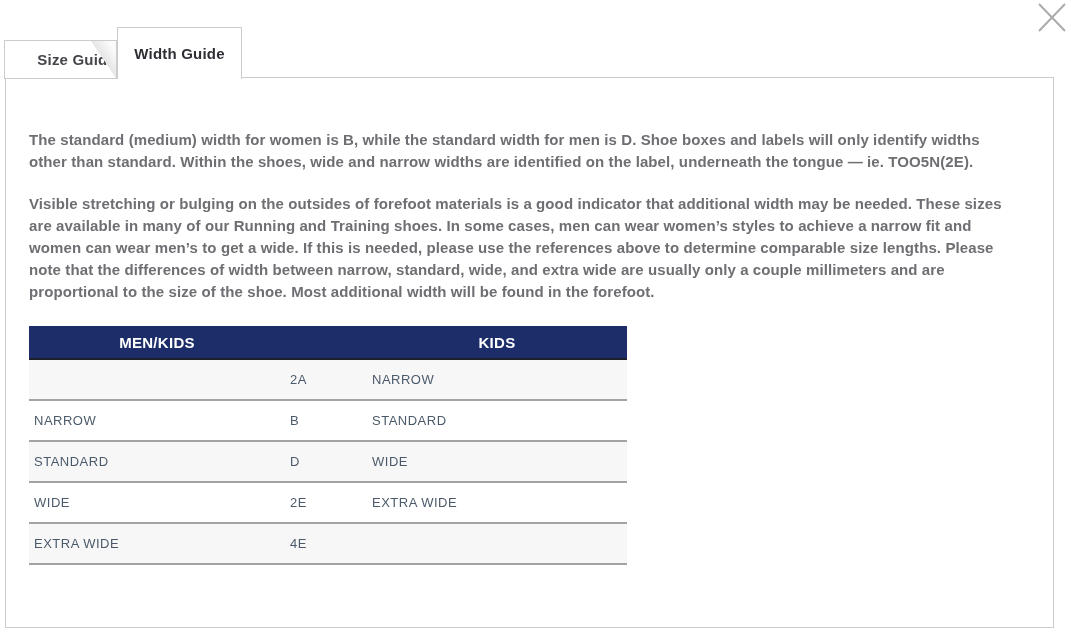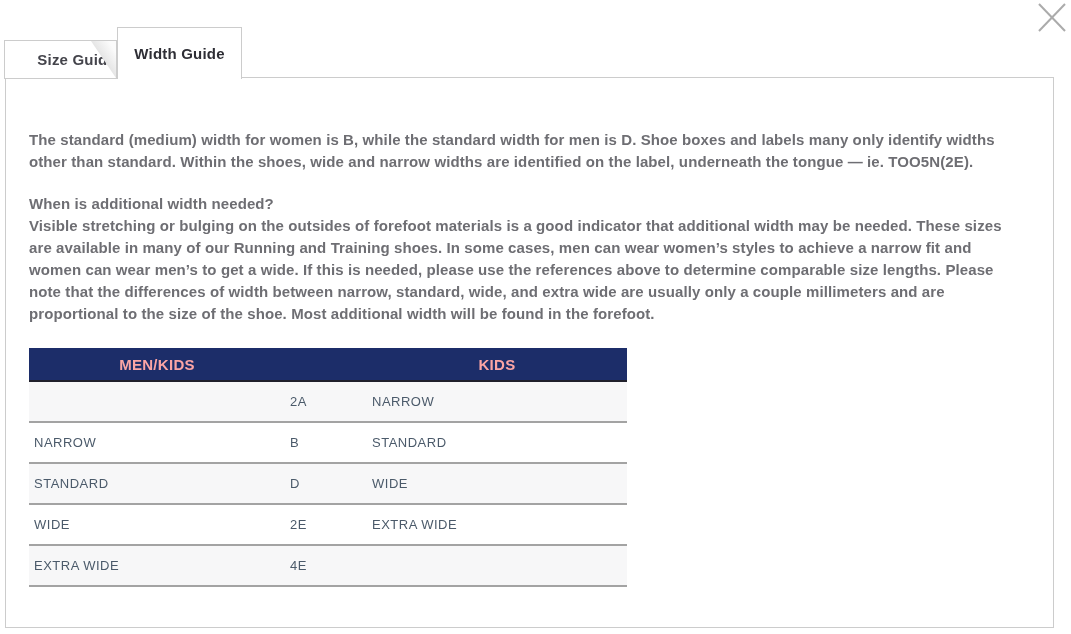--- a/index.html
+++ b/index.html
@@ -89,21 +89,21 @@
   }
   table.width-table col.c1 { width: 256px; }
   table.width-table col.c2 { width: 82px; }
   table.width-table col.c3 { width: 260px; }
 
   table.width-table thead tr {
     height: 33px;
     background: #1c2d69;
   }
   table.width-table thead th {
-    color: #fca5a5;
+    color: #ffffff;
     font-size: 15px;
     font-weight: 700;
     letter-spacing: .3px;
     text-align: center;
     border-bottom: 2px solid #20202b;
   }
   table.width-table tbody tr {
     height: 41px;
     border-bottom: 2px solid #a3a3a3;
   }
@@ -133,24 +133,23 @@
   <span class="fold"></span>
 </div>
 
 <div class="tab tab-width">
   <span>Width Guide</span>
 </div>
 
 <div class="panel">
   <div class="panel-inner">
 
-    <p class="body-text para1">The standard (medium) width for women is B, while the standard width for men is D. Shoe boxes and labels many only identify widths other than standard. Within the shoes, wide and narrow widths are identified on the label, underneath the tongue — ie. TOO5N(2E).</p>
+    <p class="body-text para1">The standard (medium) width for women is B, while the standard width for men is D. Shoe boxes and labels will only identify widths other than standard. Within the shoes, wide and narrow widths are identified on the label, underneath the tongue — ie. TOO5N(2E).</p>
 
     <div class="body-text para2">
-      <div>When is additional width needed?</div>
       <div>Visible stretching or bulging on the outsides of forefoot materials is a good indicator that additional width may be needed. These sizes are available in many of our Running and Training shoes. In some cases, men can wear women’s styles to achieve a narrow fit and women can wear men’s to get a wide. If this is needed, please use the references above to determine comparable size lengths. Please note that the differences of width between narrow, standard, wide, and extra wide are usually only a couple millimeters and are proportional to the size of the shoe. Most additional width will be found in the forefoot.</div>
     </div>
 
     <table class="width-table">
       <colgroup>
           <col class="c1">
           <col class="c2">
           <col class="c3">
         </colgroup>
       <thead>

